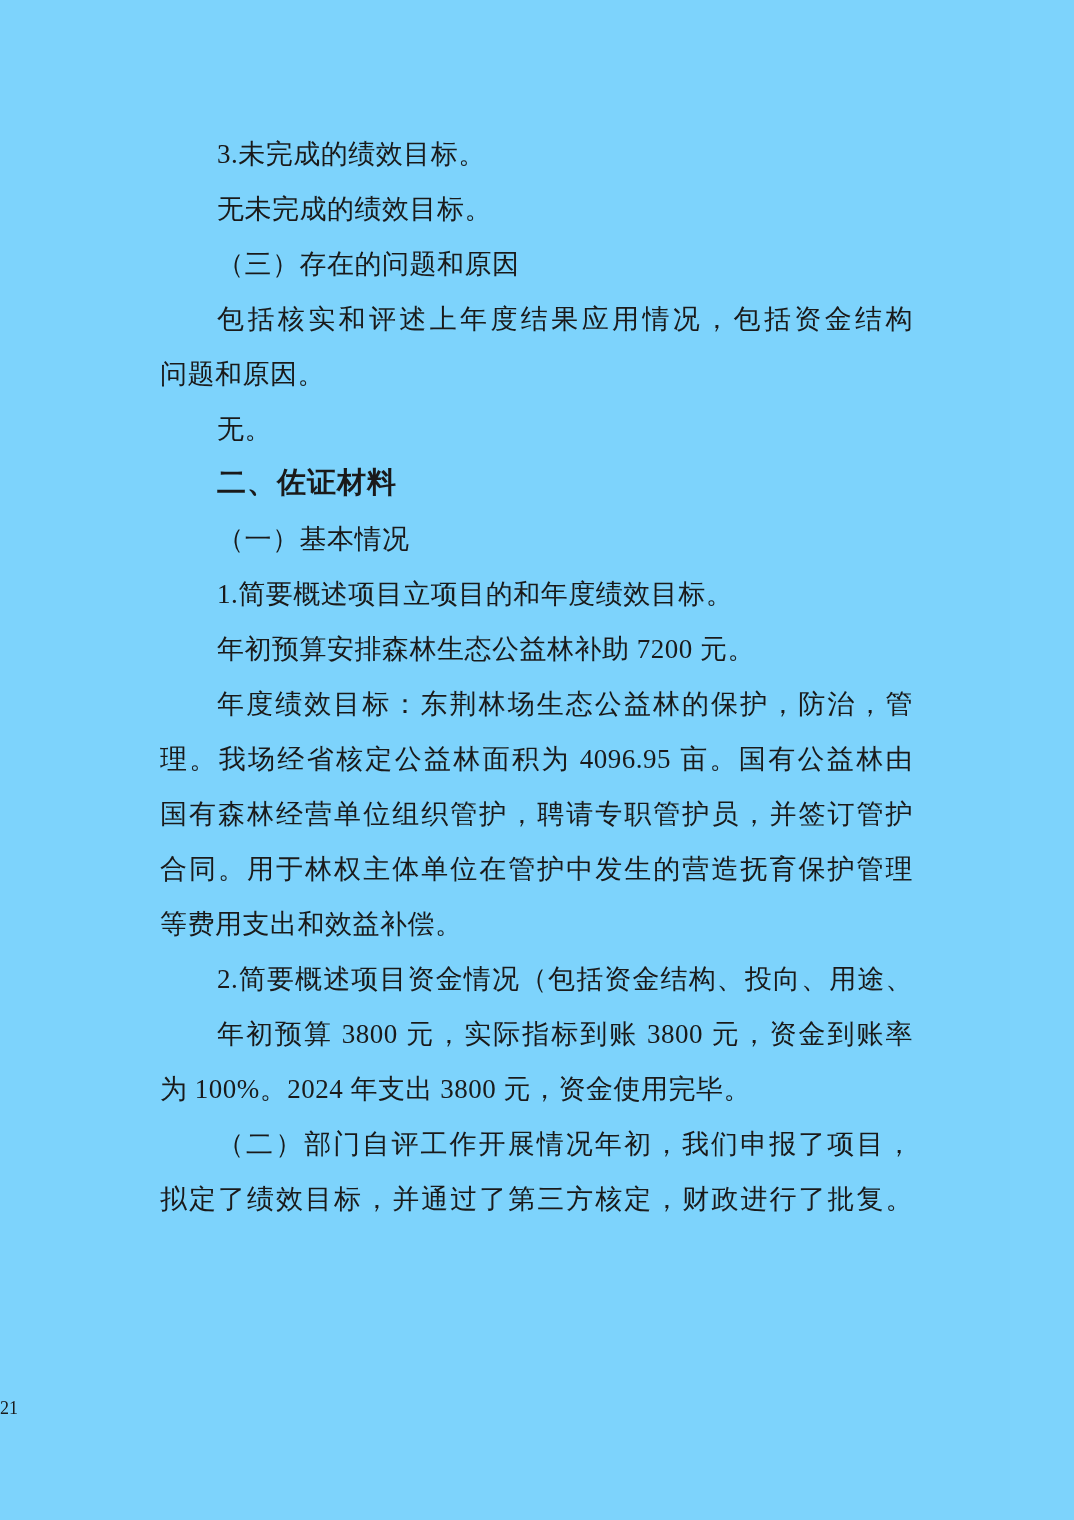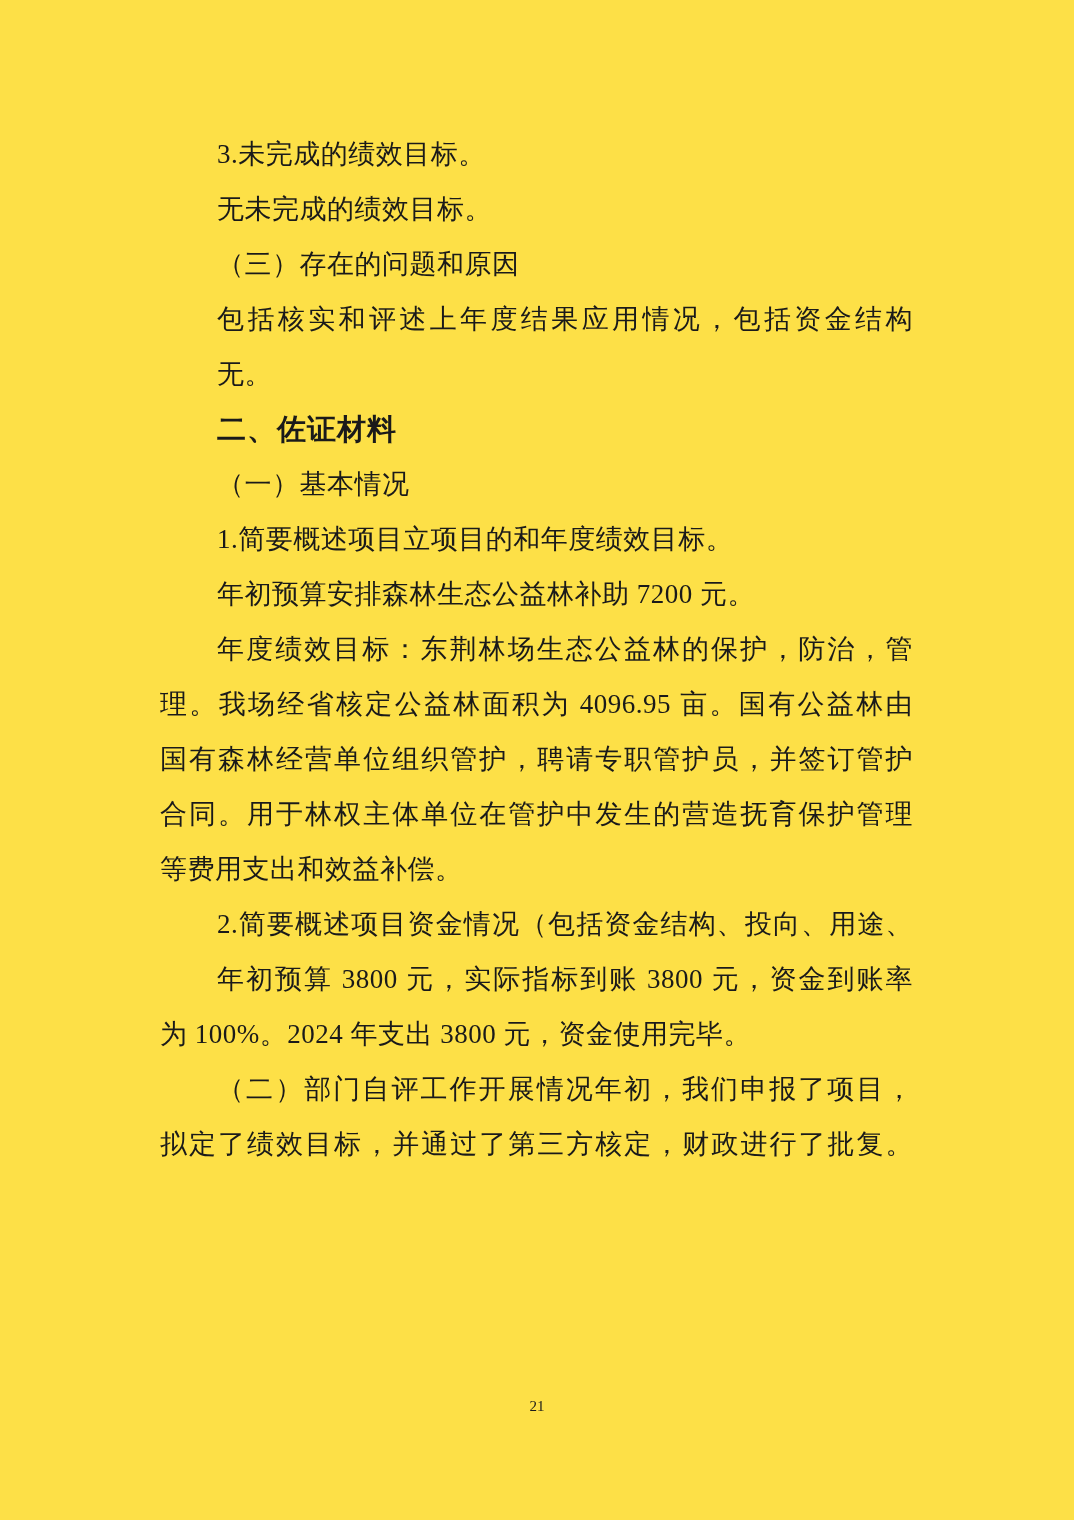--- a/index.html
+++ b/index.html
@@ -4,21 +4,21 @@
 <style>
   html, body {
     margin: 0;
     padding: 0;
     background: #ffffff;
   }
   .page {
     position: relative;
     width: 1074px;
     height: 1520px;
-    background: #fde047;
+    background: #7dd3fc;
     color: #1a1a1a;
     font-family: "Liberation Serif", serif;
     overflow: hidden;
   }
   .content {
     position: absolute;
     left: 160px;
     top: 127px;
     width: 753px;
   }
@@ -33,45 +33,46 @@
     text-indent: 57px;
   }
   .line.fill {
     text-align: justify;
     text-align-last: justify;
   }
   .line.kaiti {
     font-family: Liberation Serif, serif;
   }
   .line.heading {
-    font-family: Liberation Serif, serif;
+    font-family: Liberation Mono, monospace;
     font-weight: 700;
     font-size: 29px;
     letter-spacing: 1px;
   }
   .footer {
     position: absolute;
     top: 1398px;
     left: 0;
     width: 100%;
-    text-align: center;
-    font-size: 15px;
+    text-align: left;
+    font-size: 18px;
     font-family: "Liberation Serif", serif;
     color: #1a1a1a;
   }
 </style>
 </head>
 <body>
 
 <div class="page">
   <main class="content" id="content">
       <div class="line indent">3.未完成的绩效目标。</div>
       <div class="line indent">无未完成的绩效目标。</div>
       <div class="line kaiti indent">（三）存在的问题和原因</div>
       <div class="line kaiti indent fill">包括核实和评述上年度结果应用情况，包括资金结构</div>
+      <div class="line kaiti">问题和原因。</div>
       <div class="line kaiti indent">无。</div>
       <div class="line heading indent">二、佐证材料</div>
       <div class="line kaiti indent">（一）基本情况</div>
       <div class="line indent">1.简要概述项目立项目的和年度绩效目标。</div>
       <div class="line indent">年初预算安排森林生态公益林补助 7200 元。</div>
       <div class="line indent fill">年度绩效目标：东荆林场生态公益林的保护，防治，管</div>
       <div class="line fill">理。我场经省核定公益林面积为 4096.95 亩。国有公益林由</div>
       <div class="line fill">国有森林经营单位组织管护，聘请专职管护员，并签订管护</div>
       <div class="line fill">合同。用于林权主体单位在管护中发生的营造抚育保护管理</div>
       <div class="line">等费用支出和效益补偿。</div>

